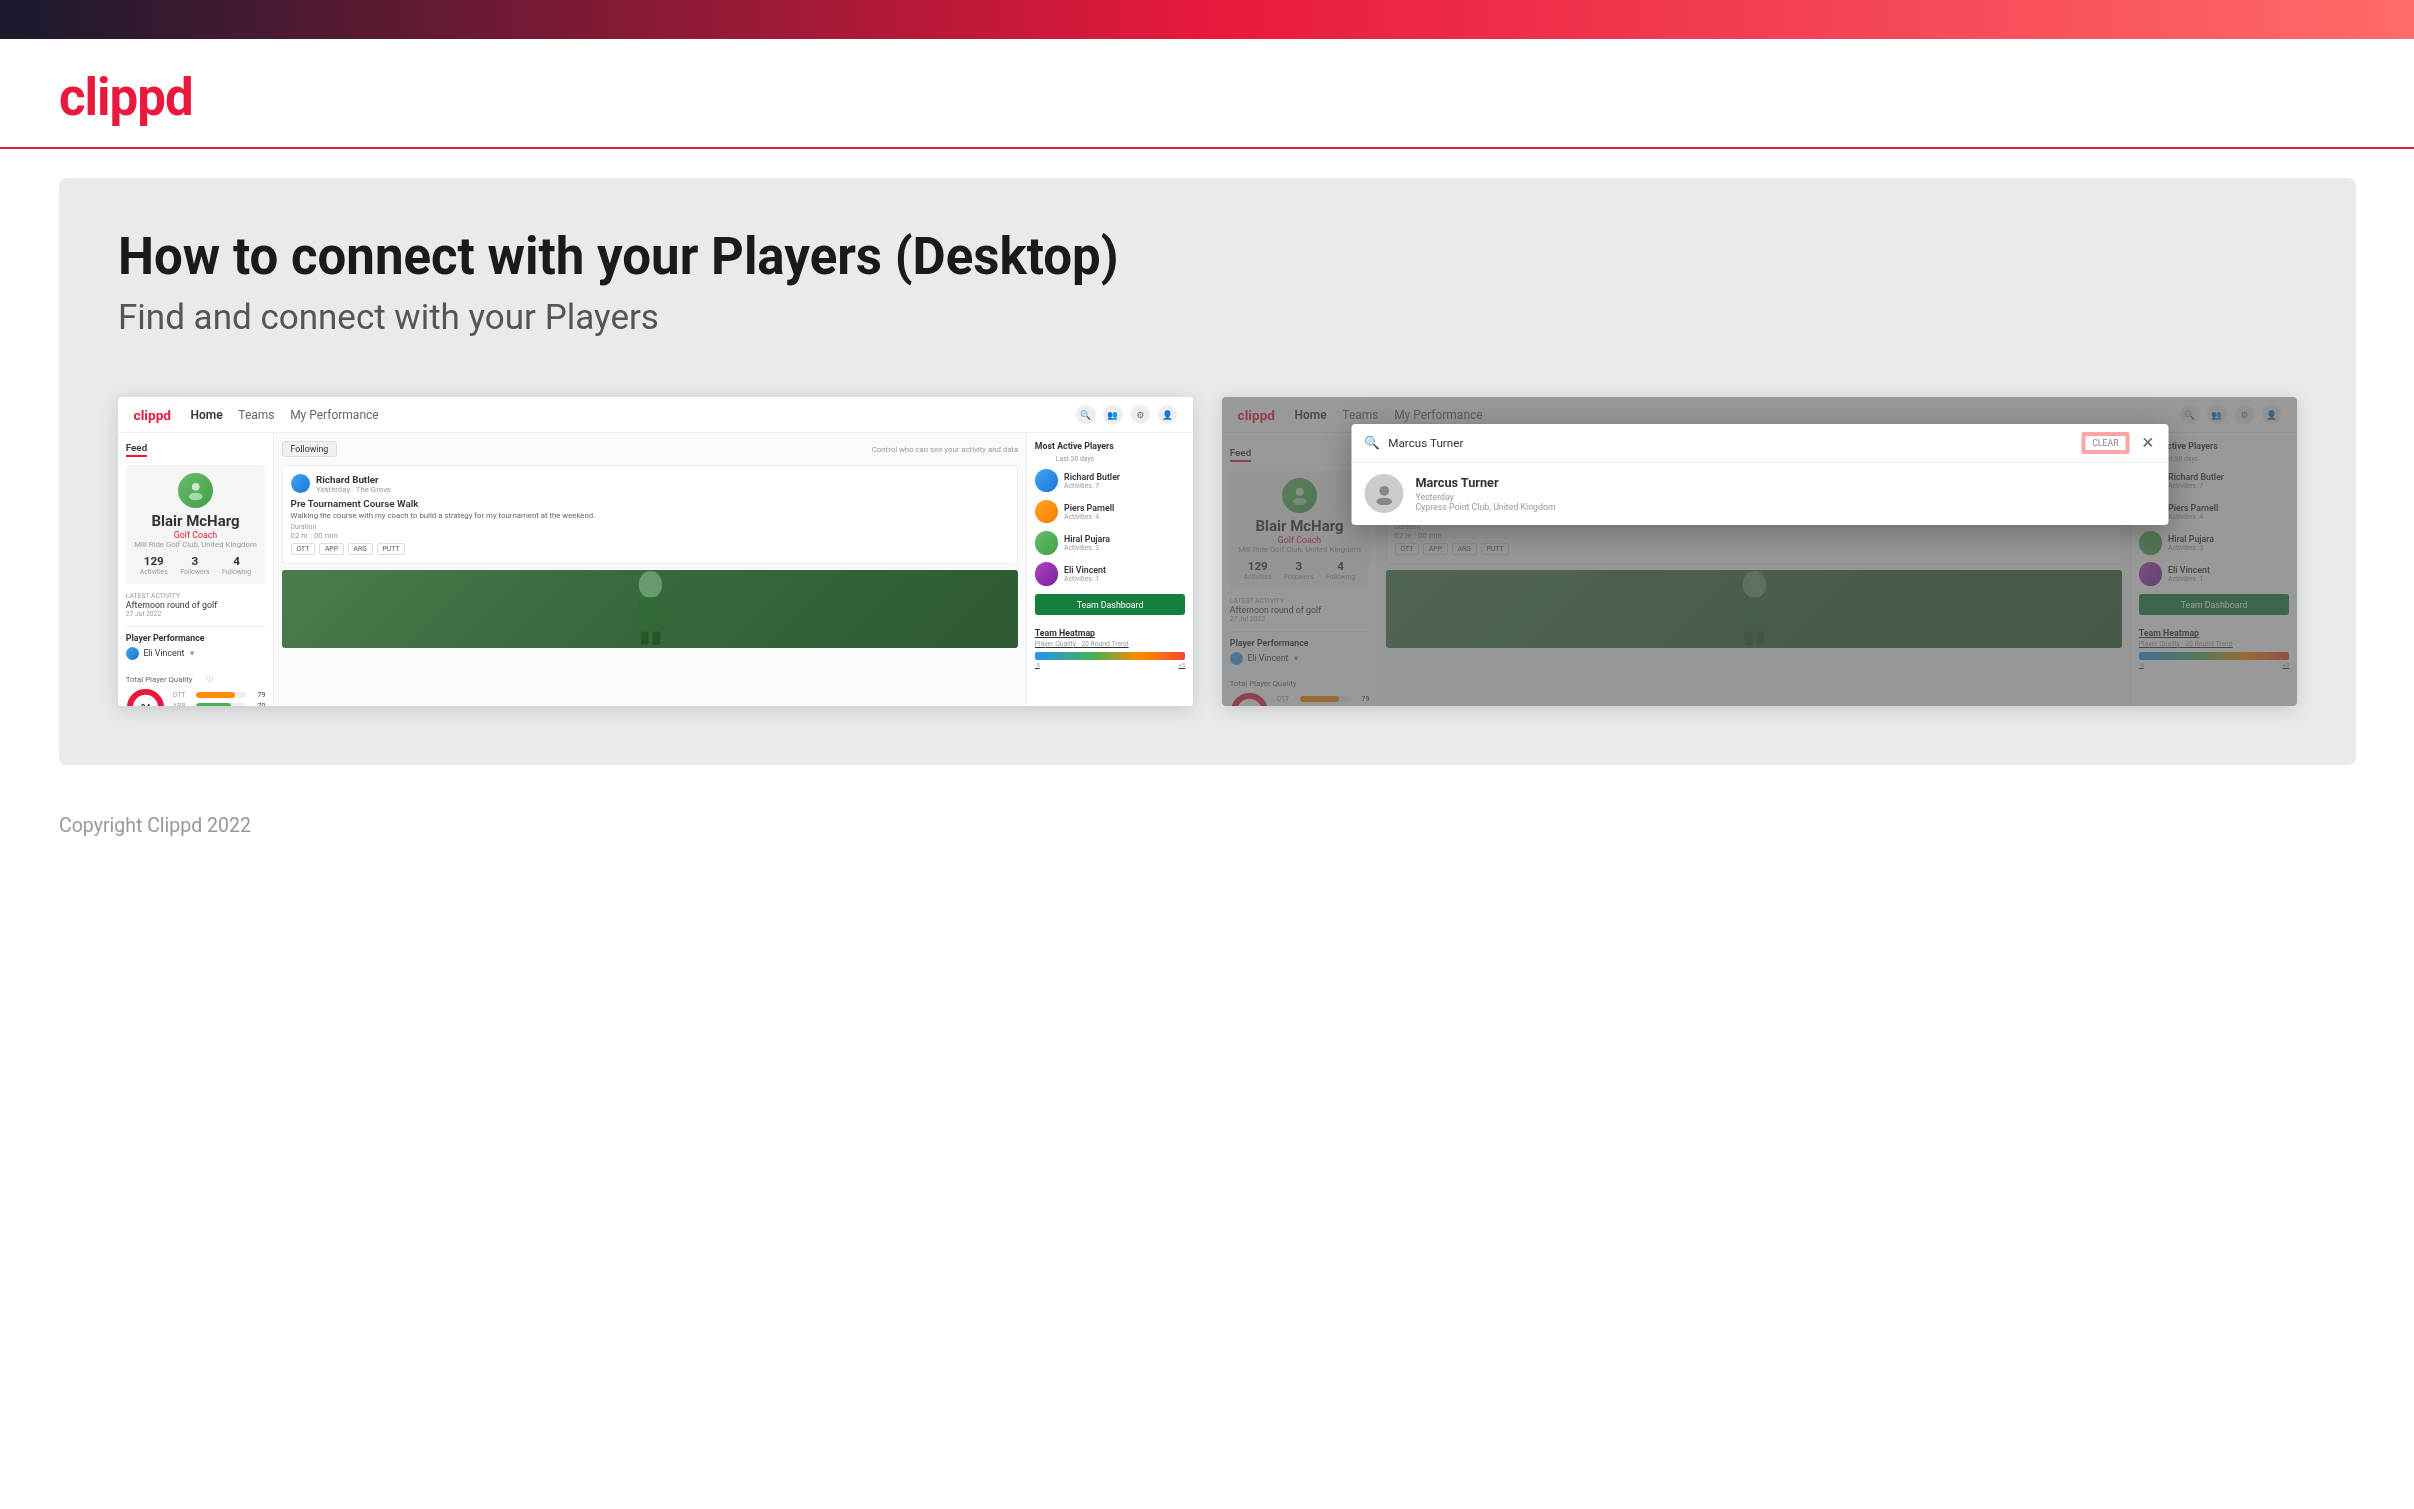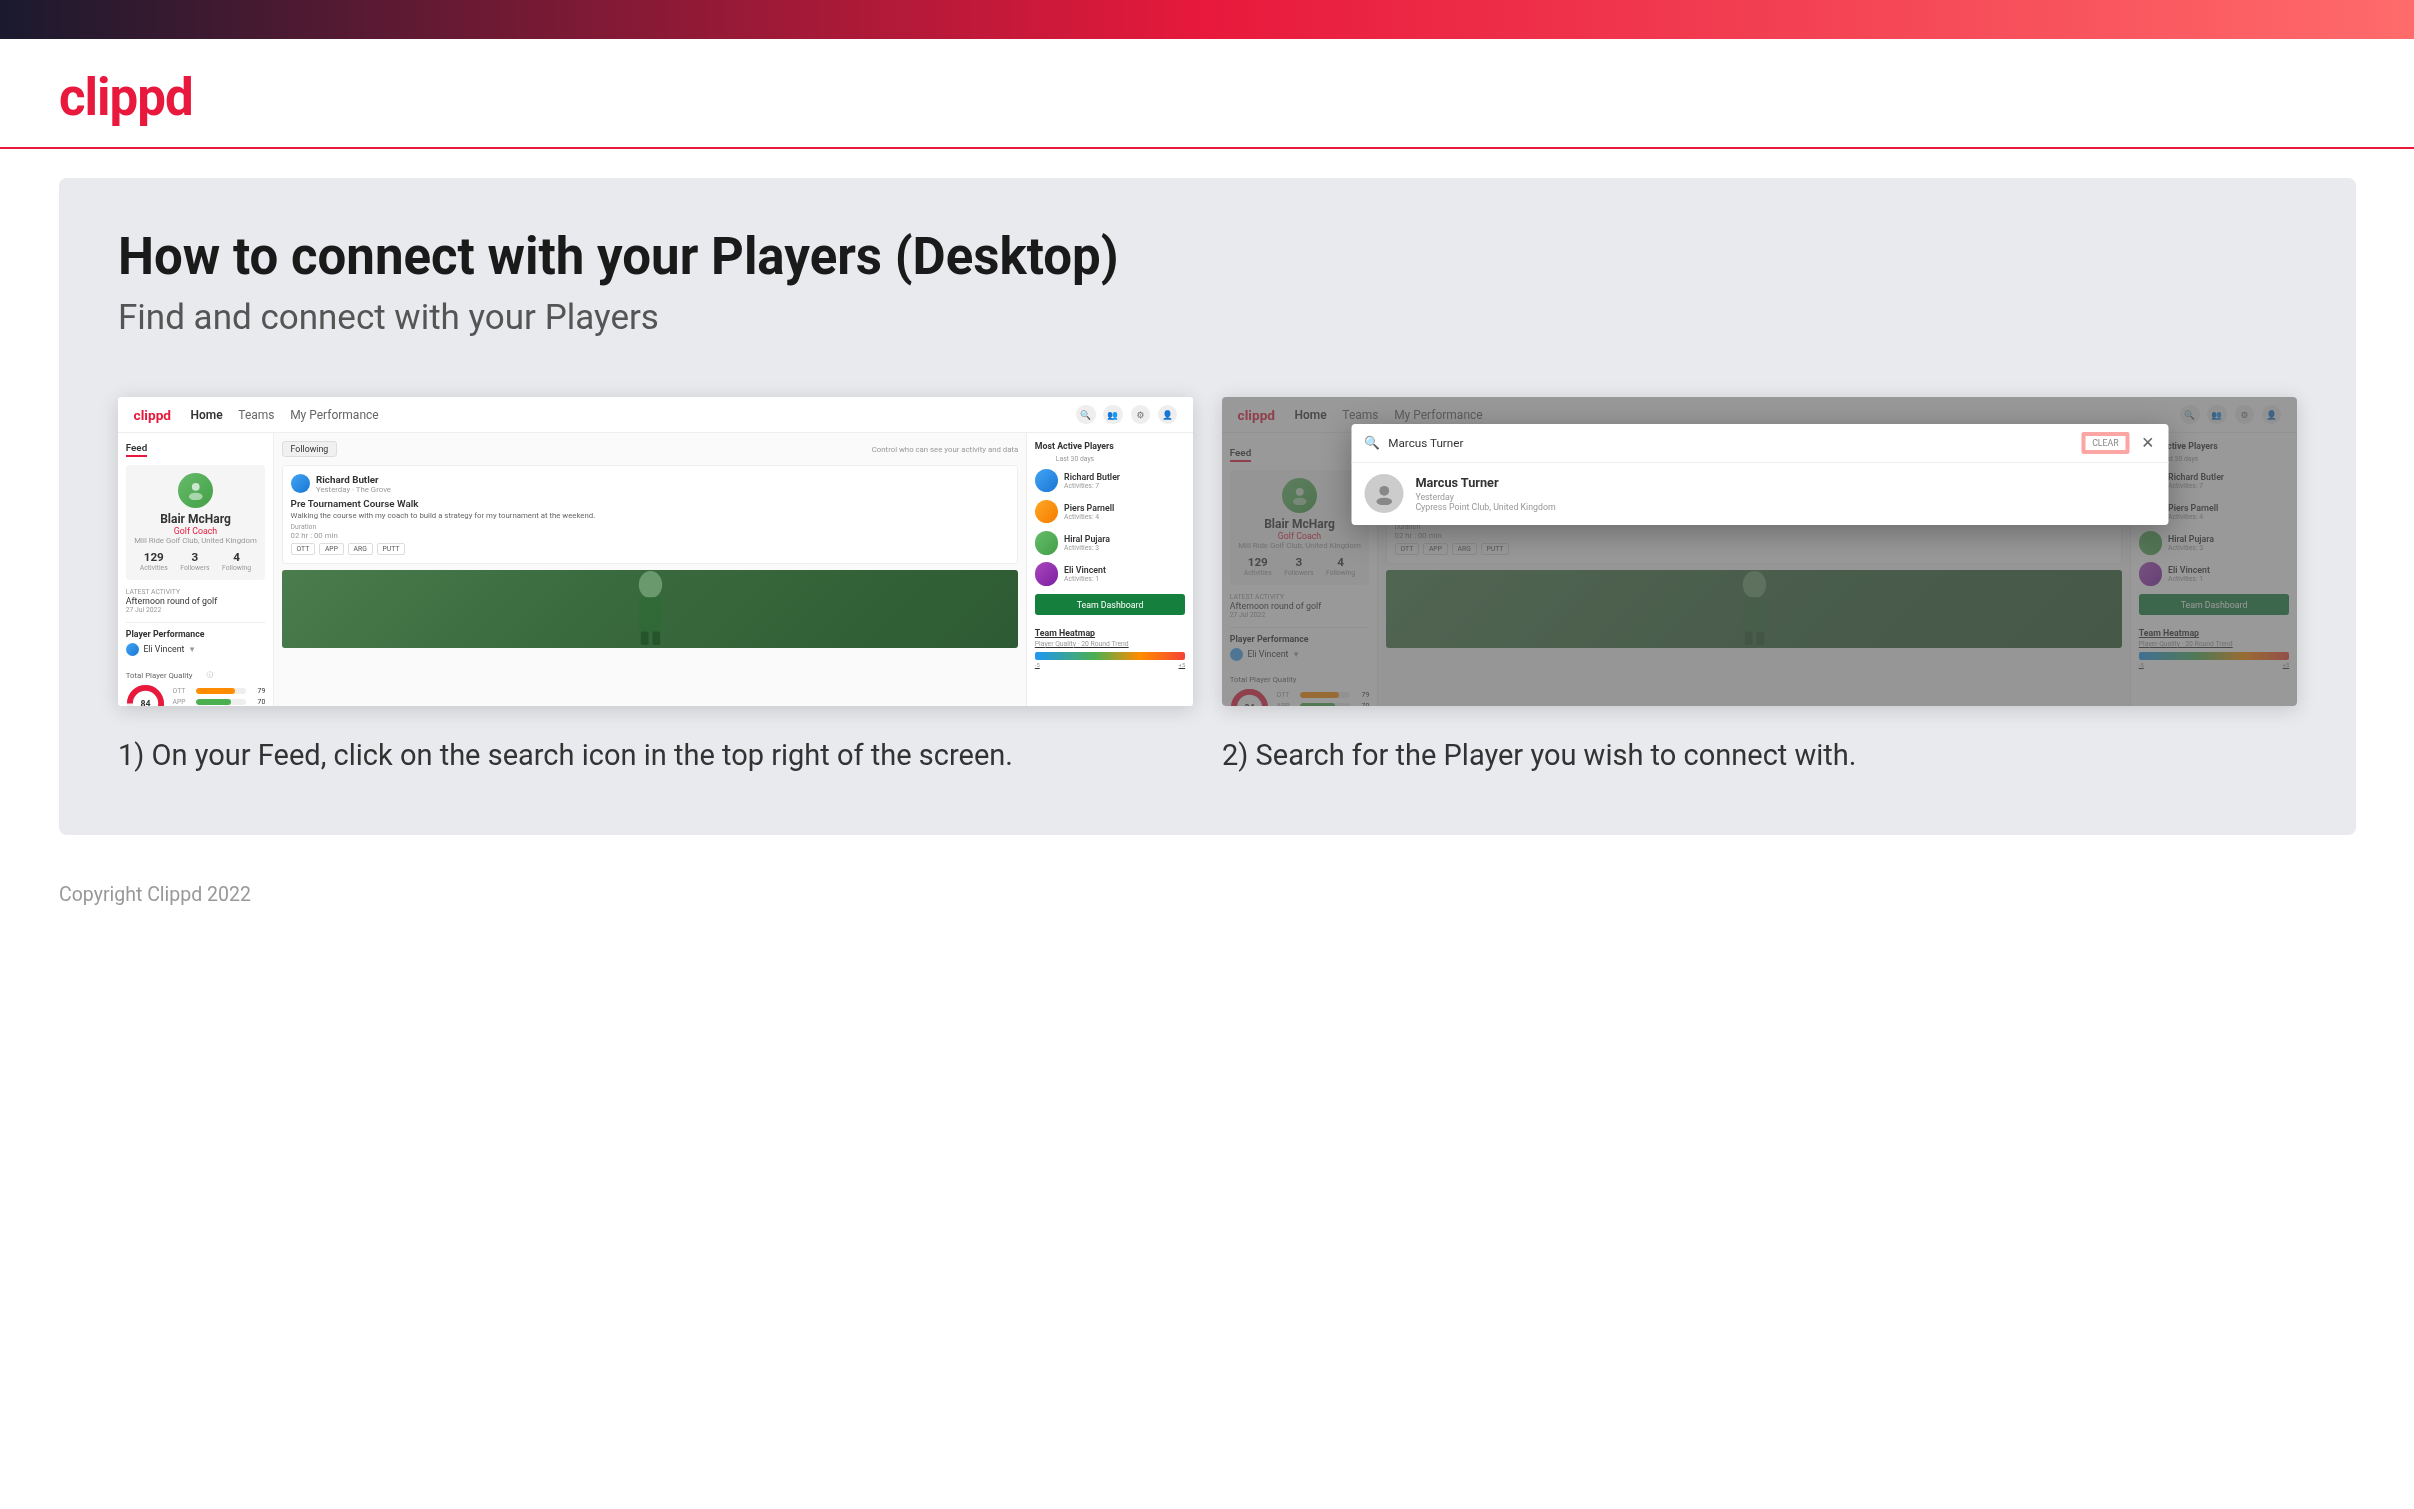--- a/index.html
+++ b/index.html
@@ -170,21 +170,21 @@
       background: #ccc;
       margin: 0 auto 3.9px;
       display: flex;
       align-items: center;
       justify-content: center;
       font-size: 13.7px;
       color: #666;
     }
 
     .profile-name {
-      font-size: 12px;
+      font-size: 15px;
       font-weight: 700;
       color: #333;
     }
 
     .profile-role {
       font-size: 8.8px;
       color: #e8193c;
     }
 
     .profile-club {
@@ -962,22 +962,18 @@
               <div style="font-size:12.7px;font-weight:700;color:#333;">Marcus Turner</div>
               <div style="font-size:8.8px;color:#999;margin-top:2px;">Yesterday</div>
               <div style="font-size:8.8px;color:#999;">Cypress Point Club, United Kingdom</div>
             </div>
           </div>
         </div>
       </div>
     </div>
   </div>
 
-  <div class="steps-row">
-    <div class="step-text">1) On your Feed, click on the search icon in the top right of the screen.</div>
-    <div class="step-text">2) Search for the Player you wish to connect with.</div>
-  </div>
 </div>
 
 <div class="footer">
   <span>Copyright Clippd 2022</span>
 </div>
 
 
 </body></html>

